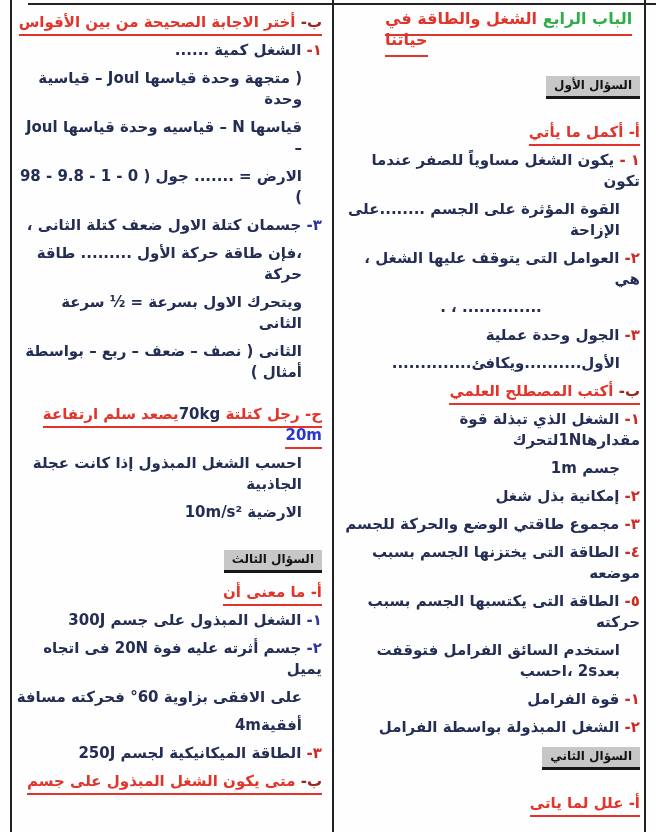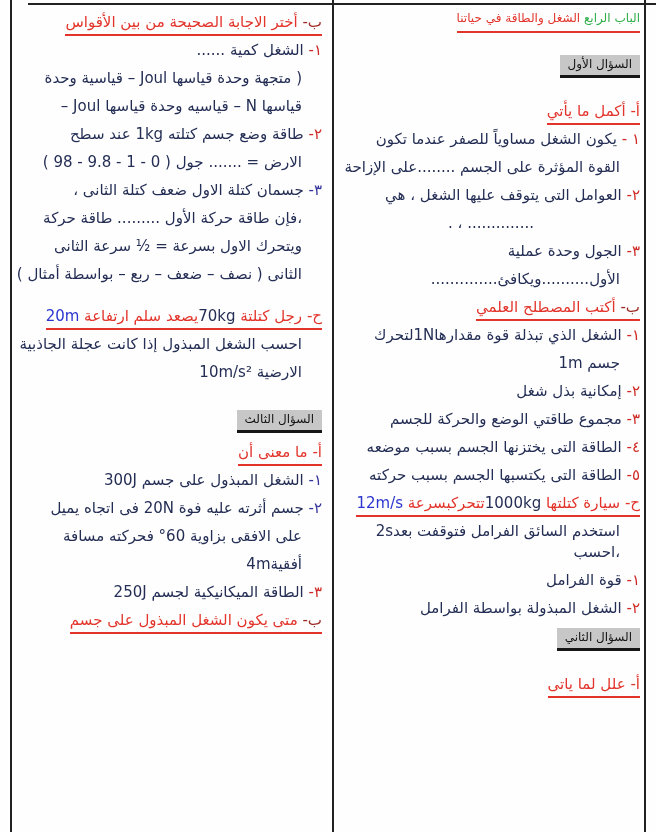--- a/index.html
+++ b/index.html
@@ -23,29 +23,29 @@
 
   .col{ position:absolute; }
   #right-col{ top:8px;  left:342px; width:298px; }
   #left-col { top:12px; left:16px;  width:306px; }
 
   .block{
     text-align:right;
     line-height:21px;
     margin-bottom:7px;
     font-size:15px;
-    font-weight:normal;
+    font-weight:bold;
     color:var(--navy);
     white-space:normal;
   }
   .block.gap{ height:14px; margin:0; }
   .block.cont{ padding-right:20px; }
   .block.center{ text-align:center; padding-right:0; }
 
-  .block.title{ text-align:right; font-size:12px; margin-bottom:6px; }
+  .block.title{ text-align:left; font-size:16px; margin-bottom:6px;margin-left:43px; }
   .title .inner.u{ border-bottom:2px solid var(--red); padding-bottom:6px; }
 
   .heading .inner.u{ border-bottom:2px solid var(--red); padding-bottom:3px; }
 
   .block.section{ margin-top:4px; margin-bottom:12px; }
   .section .inner{
     background:var(--secbg);
     border-bottom:3px solid #161616;
     padding:2px 8px 4px 8px;
     font-size:12px;
@@ -81,34 +81,32 @@
       <div class="block line center"><span class="inner"><span class="c-navy">.............. ، .</span></span></div>
       <div class="block line"><span class="inner"><span class="c-numred">٣- </span><span class="c-navy">الجول وحدة عملية</span></span></div>
       <div class="block line cont"><span class="inner"><span class="c-navy">الأول..........ويكافئ..............</span></span></div>
       <div class="block heading"><span class="inner u"><span class="c-label">ب-   </span><span class="c-red">أكتب المصطلح العلمي</span></span></div>
       <div class="block line"><span class="inner"><span class="c-numred">١- </span><span class="c-navy">الشغل الذي تبذلة قوة مقدارها1Nلتحرك</span></span></div>
       <div class="block line cont"><span class="inner"><span class="c-navy">جسم 1m</span></span></div>
       <div class="block line"><span class="inner"><span class="c-numred">٢-  </span><span class="c-navy">إمكانية بذل شغل</span></span></div>
       <div class="block line"><span class="inner"><span class="c-numred">٣- </span><span class="c-navy">مجموع طاقتي الوضع والحركة للجسم</span></span></div>
       <div class="block line"><span class="inner"><span class="c-numred">٤-  </span><span class="c-navy">الطاقة التى يختزنها الجسم بسبب موضعه</span></span></div>
       <div class="block line"><span class="inner"><span class="c-numred">٥-  </span><span class="c-navy">الطاقة التى يكتسبها الجسم بسبب حركته</span></span></div>
-      <div class="block heading"><span class="inner u"><span class="c-red">ح- </span><span class="c-red">سيارة كتلتها </span><span class="c-navy">1000kg</span><span class="c-red">تتحركبسرعة </span><span class="c-blue">12m/s</span></span></div>
       <div class="block line cont"><span class="inner"><span class="c-navy">استخدم السائق الفرامل فتوقفت بعد2s ،احسب</span></span></div>
       <div class="block line"><span class="inner"><span class="c-numred">١- </span><span class="c-navy">قوة الفرامل</span></span></div>
       <div class="block line"><span class="inner"><span class="c-numred">٢-  </span><span class="c-navy">الشغل المبذولة بواسطة الفرامل</span></span></div>
       <div class="block section"><span class="inner"><span class="c-section">السؤال الثاني</span></span></div>
       <div class="block gap"></div>
       <div class="block heading"><span class="inner u"><span class="c-red">أ-  </span><span class="c-red">علل لما ياتى</span></span></div>
     </div>
   <div class="col" id="left-col">
       <div class="block heading"><span class="inner u"><span class="c-label">ب-   </span><span class="c-red">أختر الاجابة الصحيحة من بين الأقواس</span></span></div>
       <div class="block line"><span class="inner"><span class="c-numred">١-  </span><span class="c-navy">الشغل كمية ......</span></span></div>
       <div class="block line cont"><span class="inner"><span class="c-navy">( متجهة وحدة قياسها Joul – قياسية وحدة</span></span></div>
       <div class="block line cont"><span class="inner"><span class="c-navy">قياسها N  – قياسيه وحدة قياسها Joul –</span></span></div>
-      <div class="block line"><span class="inner"><span class="c-numred">٢- </span><span class="c-navy">طاقة وضع جسم كتلته 1kg عند سطح</span></span></div>
       <div class="block line cont"><span class="inner"><span class="c-navy">الارض = ....... جول   ( 0 - 1 - 9.8 - 98 )</span></span></div>
       <div class="block line"><span class="inner"><span class="c-numblue">٣- </span><span class="c-navy">جسمان كتلة الاول ضعف كتلة الثانى ،</span></span></div>
       <div class="block line cont"><span class="inner"><span class="c-navy">،فإن طاقة حركة الأول ......... طاقة حركة</span></span></div>
       <div class="block line cont"><span class="inner"><span class="c-navy">ويتحرك الاول بسرعة =  ½ سرعة الثانى</span></span></div>
       <div class="block line cont"><span class="inner"><span class="c-navy">الثانى  ( نصف – ضعف – ربع – بواسطة أمثال )</span></span></div>
       <div class="block gap"></div>
       <div class="block heading"><span class="inner u"><span class="c-red">ح- </span><span class="c-red">رجل كتلتة </span><span class="c-navy">70kg</span><span class="c-red">يصعد سلم ارتفاعة </span><span class="c-blue">20m</span></span></div>
       <div class="block line cont"><span class="inner"><span class="c-navy">احسب الشغل المبذول إذا كانت عجلة الجاذبية</span></span></div>
       <div class="block line cont"><span class="inner"><span class="c-navy">الارضية 10m/s²</span></span></div>
       <div class="block gap"></div>

